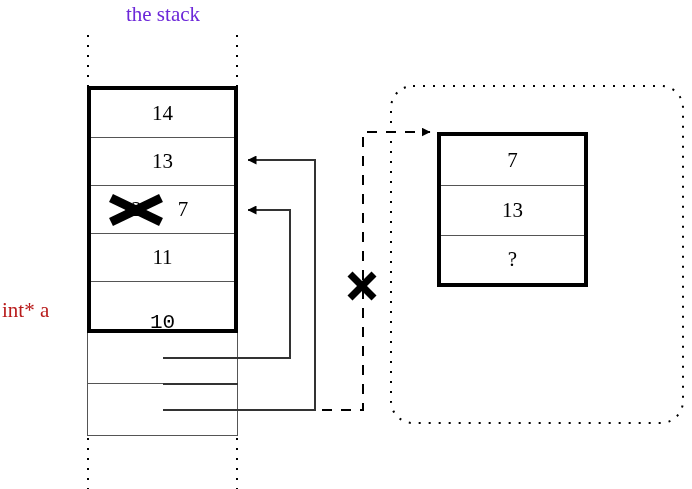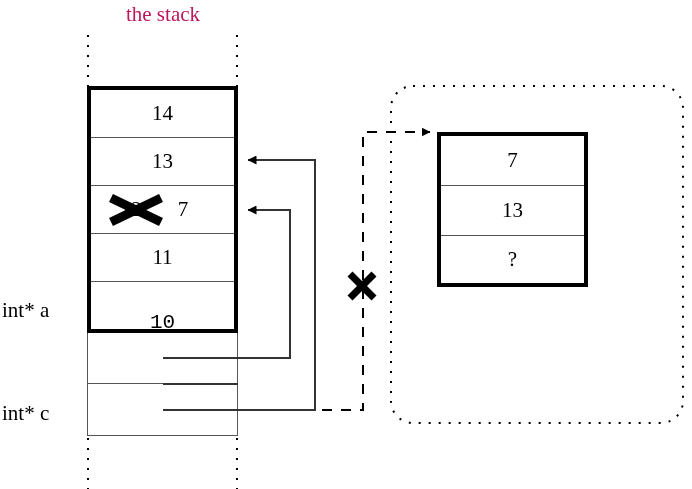--- a/index.html
+++ b/index.html
@@ -15,21 +15,21 @@
     overflow: hidden;
     font-family: "Liberation Serif", "DejaVu Serif", serif;
     color: #000000;
   }
   .title {
     position: absolute;
     font-size: 21px;
     line-height: 26px;
     text-align: center;
     white-space: nowrap;
-    color: #be185d;
+    color: #6d28d9;
   }
   #stack-title { left: 88px; top: 1px; width: 150px; }
   #heap-title  { left: 430px; top: 1px; width: 150px; }
 
   
   .stack-frame {
     position: absolute;
     left: 87px;
     top: 86px;
     width: 151px;
@@ -76,21 +76,21 @@
   }
 
   .var-label {
     position: absolute;
     left: 2px;
     width: 82px;
     text-align: left;
     font-size: 21px;
     line-height: 21px;
     white-space: nowrap;
-    color: #000000;
+    color: #b91c1c;
   }
 
   .xout-12 {
     position: absolute;
     font-size: 21px;
     color: #000;
   }
 </style>
 </head>
 <body>
@@ -109,21 +109,20 @@
     <div class="cell frame-cell" style="top:144px;height:48px;text-align:right;">11</div>
     <div class="cell frame-cell last" style="top:209px;height:47px;font-family:Liberation Mono, monospace;">10</div>
   </div>
 
   <div class="stack-lower">
     <div class="cell lower-cell" style="top:0px;height:51px;"></div>
     <div class="cell lower-cell last" style="top:51px;height:51px;"></div>
   </div>
 
   <div class="var-label" style="top:300px;">int* a</div>
-  <div class="var-label" style="top:403px;">int* c</div>
 
   <div class="stack-frame" id="heap-block" style="left:437px;top:132px;width:151px;height:155px;">
     <div class="cell frame-cell" style="top:0px;height:50px;">7</div>
     <div class="cell frame-cell" style="top:50px;height:50px;">13</div>
     <div class="cell frame-cell last" style="top:100px;height:47px;">?</div>
   </div>
 
   <svg id="overlay" viewBox="0 0 692 489" xmlns="http://www.w3.org/2000/svg">
     <defs>
       <marker id="arrowhead" markerWidth="9" markerHeight="9" refX="8.5" refY="4.5" orient="auto" markerUnits="userSpaceOnUse">

